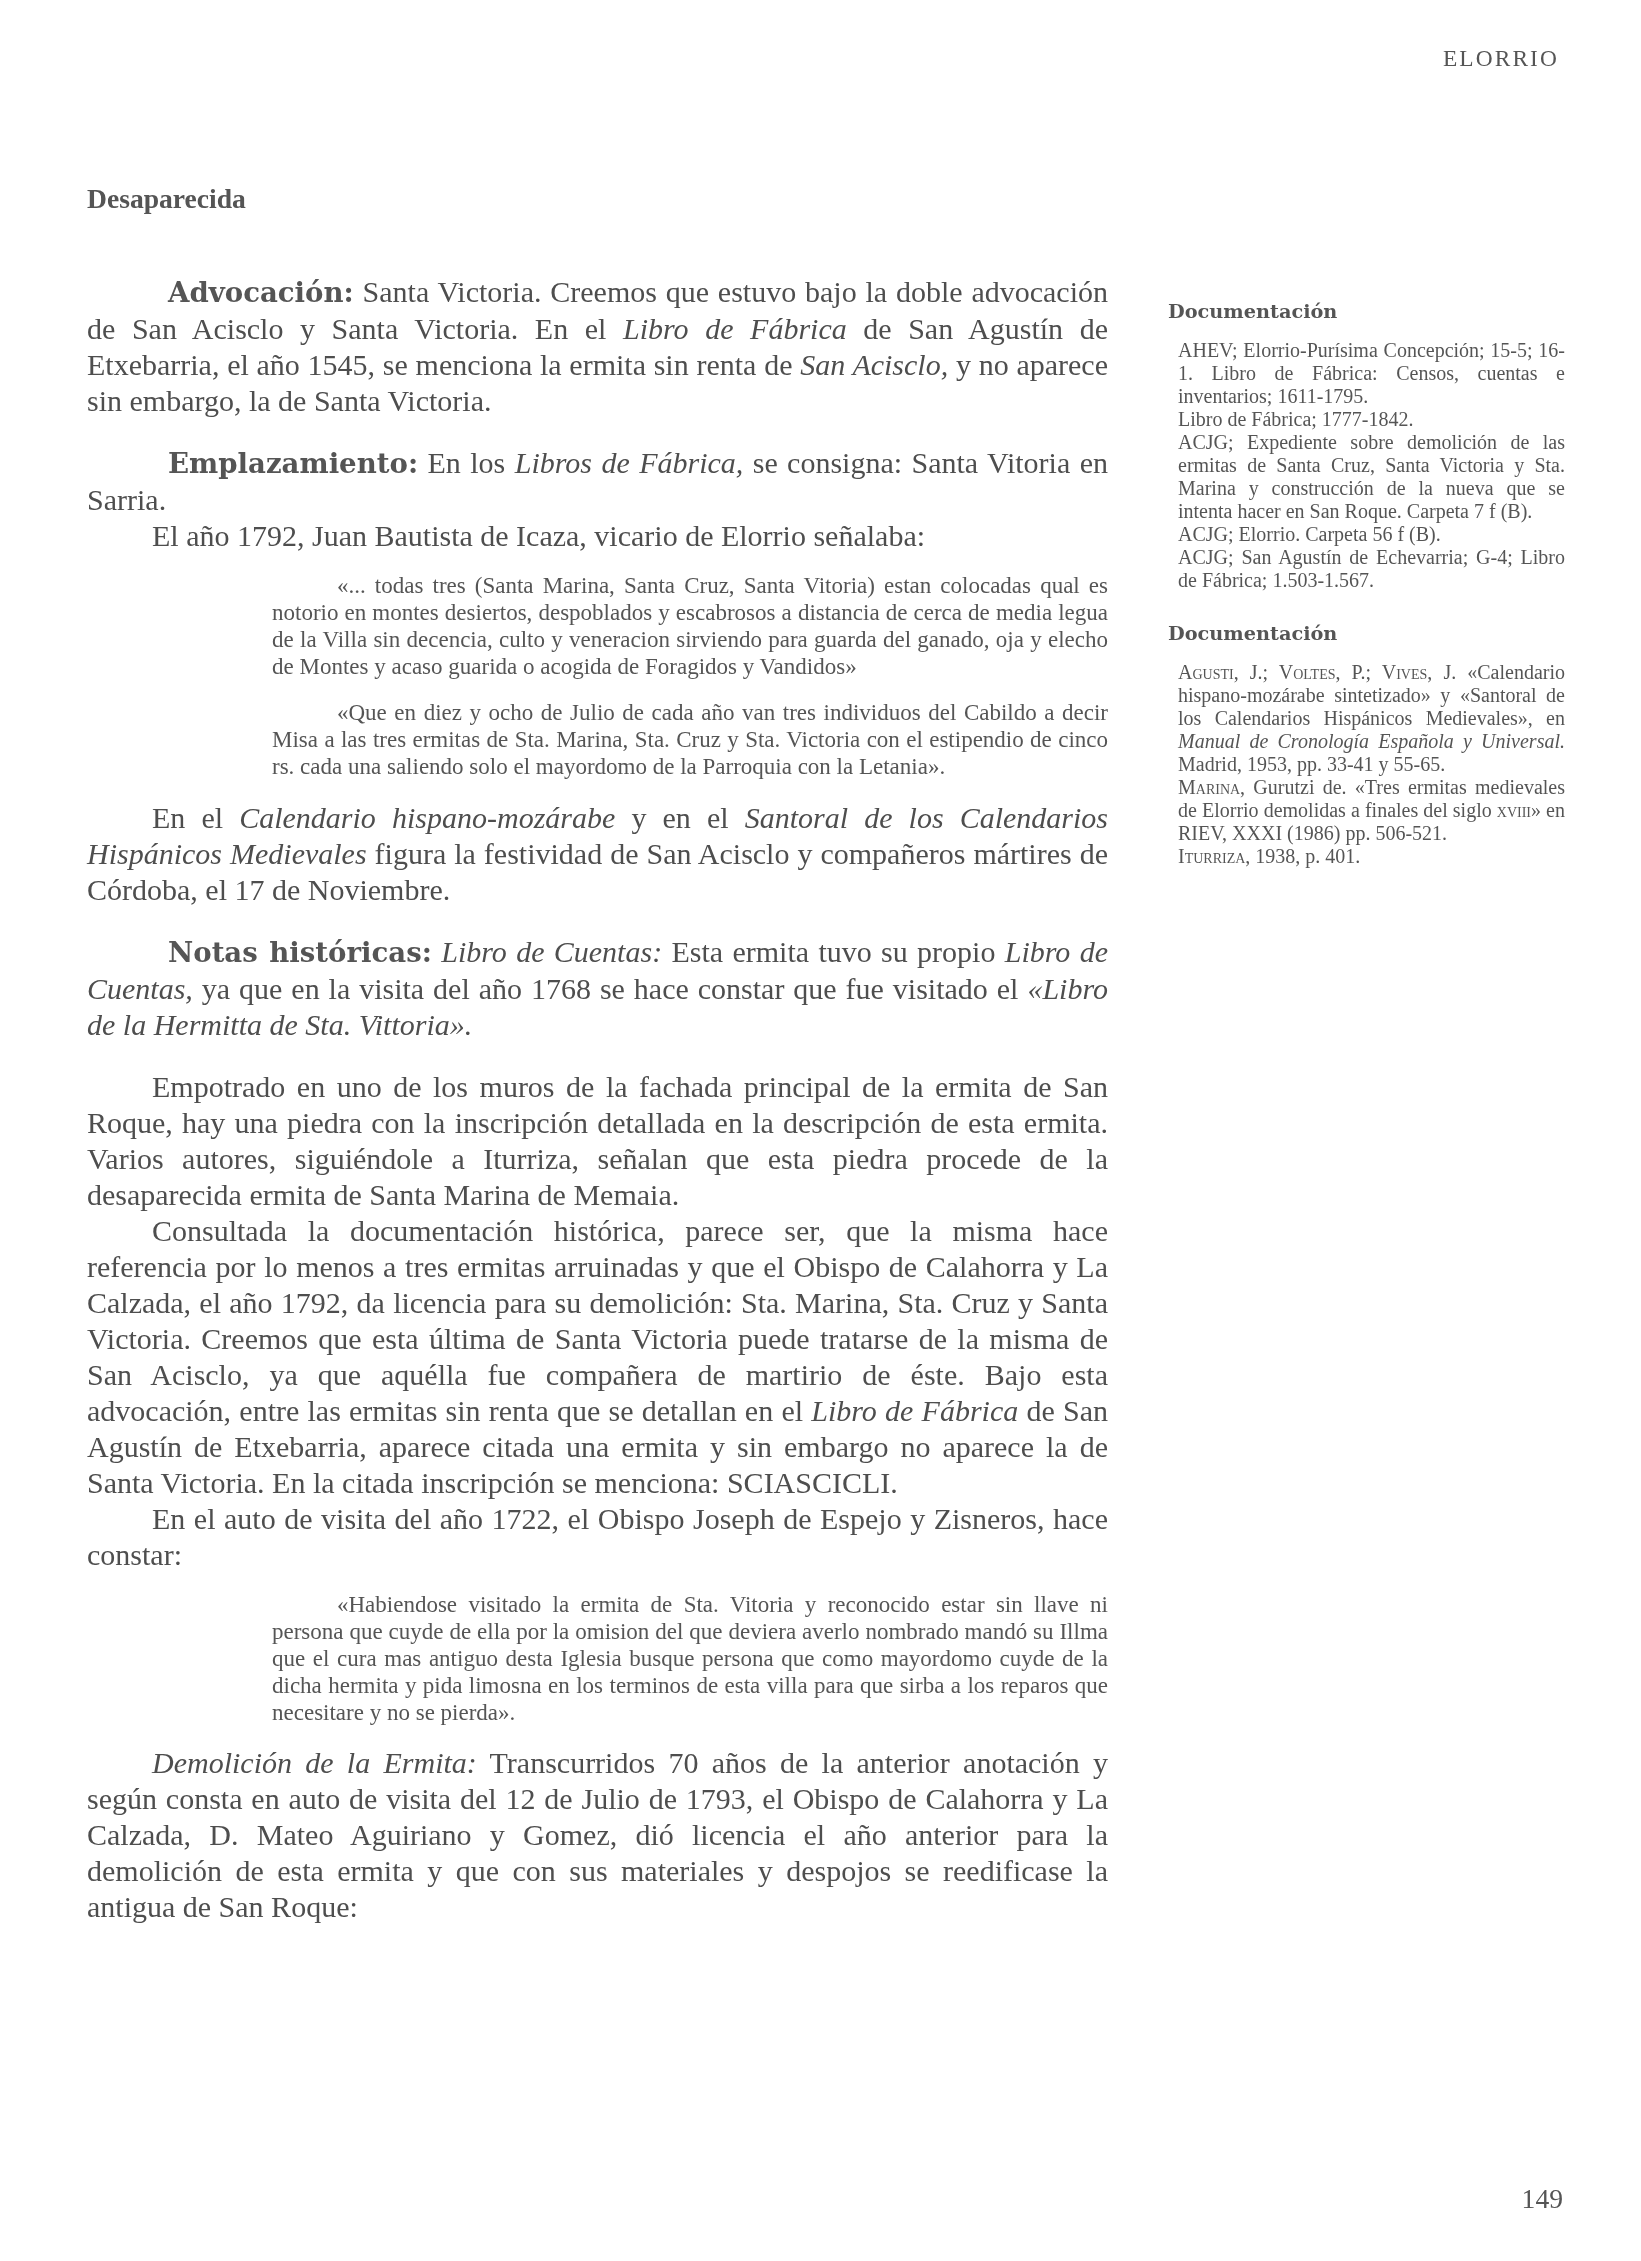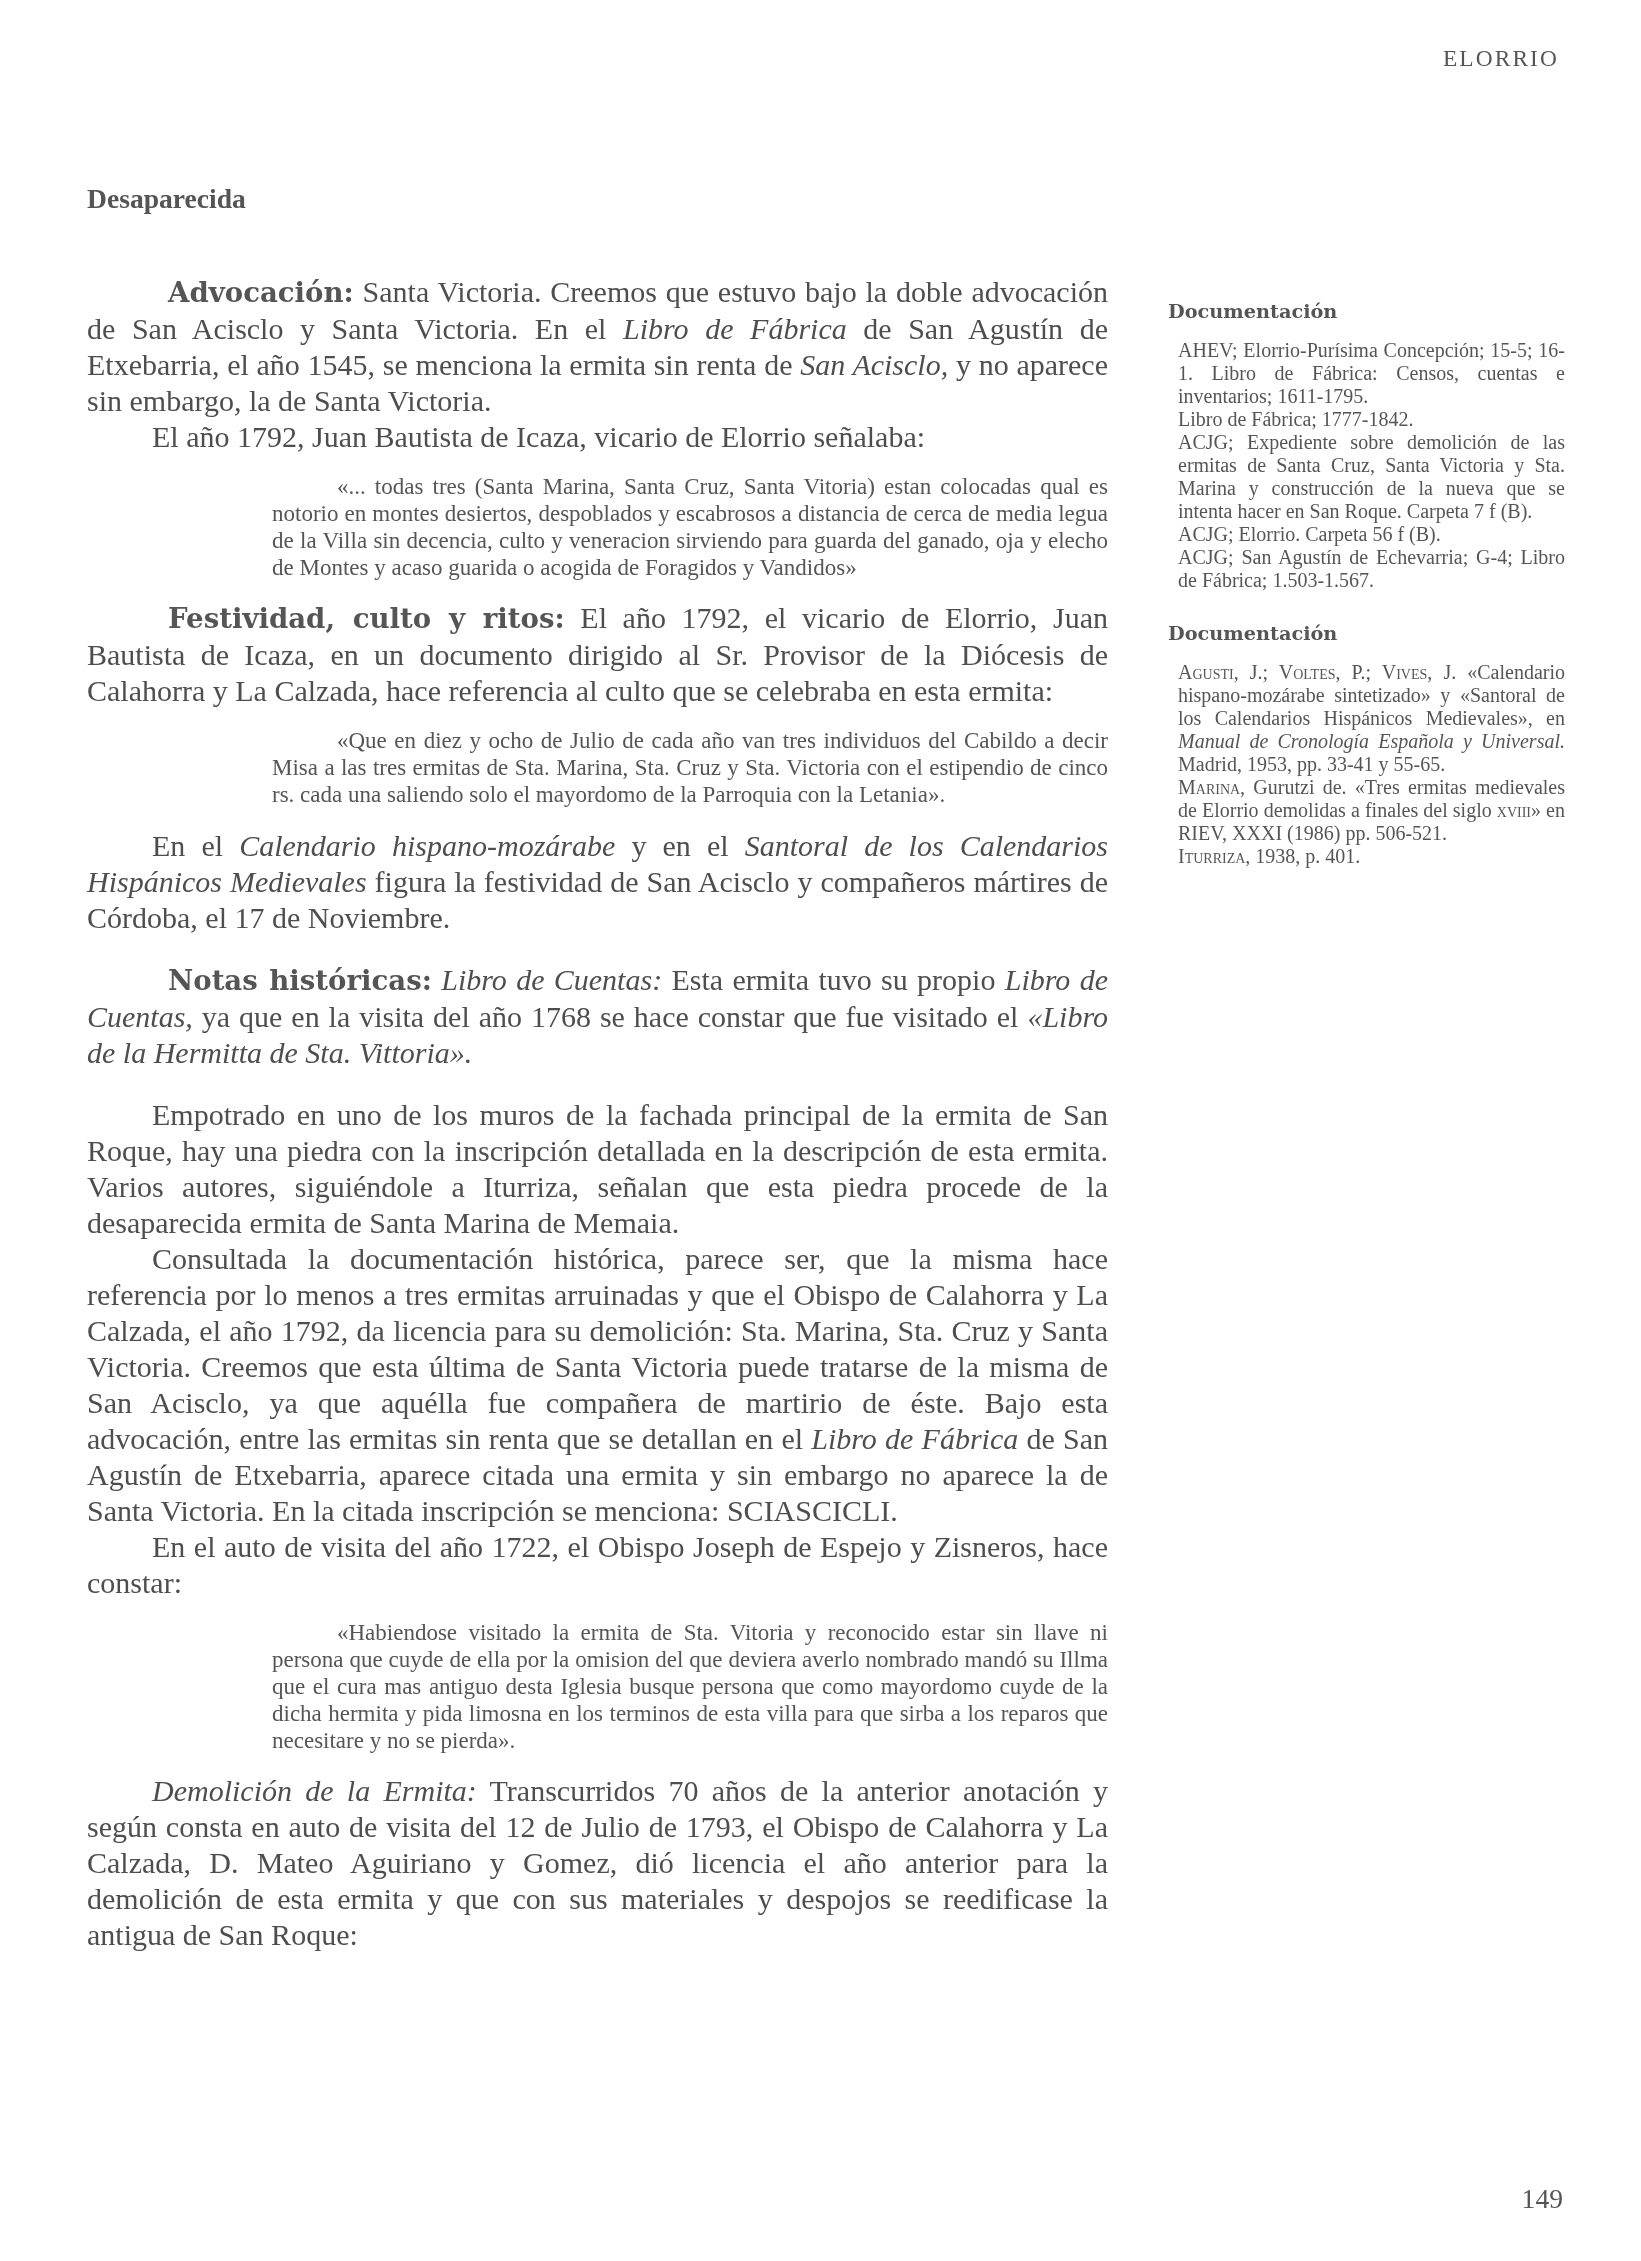--- a/index.html
+++ b/index.html
@@ -52,24 +52,24 @@
 
 <div class="running-head">ELORRIO</div>
 
 <div class="title-block">
   <p class="subtitle">Desaparecida</p>
 </div>
 
 <div class="main">
   <p><span class="lbl">Advocación:</span><span> Santa Victoria. Creemos que estuvo bajo la doble advo­cación de San Acisclo y Santa Victoria. En el </span><i>Libro de Fábrica</i><span> de San Agustín de Etxebarria, el año 1545, se menciona la ermita sin renta de </span><i>San Acisclo,</i><span> y no aparece sin embargo, la de Santa Victoria.</span></p>
 
+  <p class="gap"><span class="lbl">Emplazamiento:</span><span> En los </span><i>Libros de Fábrica,</i><span> se consigna: Santa Vitoria en Sarria.</span></p>
   <p>El año 1792, Juan Bautista de Icaza, vicario de Elorrio señalaba:</p>
   <div class="quote">«... todas tres (Santa Marina, Santa Cruz, Santa Vitoria) estan colo­cadas qual es notorio en montes desiertos, despoblados y escabrosos a dis­tancia de cerca de media legua de la Villa sin decencia, culto y veneracion sirviendo para guarda del ganado, oja y elecho de Montes y acaso guarida o acogida de Foragidos y Vandidos»</div>
 
-  <p><span class="lbl">Festividad, culto y ritos:</span><span> El año 1792, el vicario de Elorrio, Juan Bautista de Icaza, en un documento dirigido al Sr. Provisor de la Diócesis de Calahorra y La Calzada, hace referencia al culto que se celebraba en esta ermita:</span></p>
   <div class="quote">«Que en diez y ocho de Julio de cada año van tres individuos del Cabildo a decir Misa a las tres ermitas de Sta. Marina, Sta. Cruz y Sta. Victoria con el estipendio de cinco rs. cada una saliendo solo el mayordo­mo de la Parroquia con la Letania».</div>
   <p><span>En el </span><i>Calendario hispano-mozárabe</i><span> y en el </span><i>Santoral de los Calendarios Hispáni­cos Medievales</i><span> figura la festividad de San Acisclo y compañeros mártires de Córdoba, el 17 de Noviembre.</span></p>
 
   <p class="gap"><span class="lbl">Notas históricas:</span><i> Libro de Cuentas:</i><span> Esta ermita tuvo su propio </span><i>Libro de Cuentas,</i><span> ya que en la visita del año 1768 se hace constar que fue visitado el </span><i>«Libro de la Hermitta de Sta. Vittoria».</i></p>
   <p class="gap">Empotrado en uno de los muros de la fachada principal de la ermita de San Roque, hay una piedra con la inscripción detallada en la descripción de esta ermita. Varios autores, siguiéndole a Iturriza, señalan que esta piedra procede de la desaparecida ermita de Santa Marina de Memaia.</p>
   <p><span>Consultada la documentación histórica, parece ser, que la misma hace referencia por lo menos a tres ermitas arruinadas y que el Obispo de Calaho­rra y La Calzada, el año 1792, da licencia para su demolición: Sta. Marina, Sta. Cruz y Santa Victoria. Creemos que esta última de Santa Victoria pue­de tratarse de la misma de San Acisclo, ya que aquélla fue compañera de martirio de éste. Bajo esta advocación, entre las ermitas sin renta que se deta­llan en el </span><i>Libro de Fábrica</i><span> de San Agustín de Etxebarria, aparece citada una ermita y sin embargo no aparece la de Santa Victoria. En la citada inscrip­ción se menciona: SCIASCICLI.</span></p>
   <p>En el auto de visita del año 1722, el Obispo Joseph de Espejo y Zisneros, hace constar:</p>
   <div class="quote">«Habiendose visitado la ermita de Sta. Vitoria y reconocido estar sin llave ni persona que cuyde de ella por la omision del que deviera averlo nombrado mandó su Illma que el cura mas antiguo desta Iglesia busque persona que como mayordomo cuyde de la dicha hermita y pida limosna en los terminos de esta villa para que sirba a los reparos que necesitare y no se pierda».</div>
 
   <p><i>Demolición de la Ermita:</i><span> Transcurridos 70 años de la anterior anotación y según consta en auto de visita del 12 de Julio de 1793, el Obispo de Calaho­rra y La Calzada, D. Mateo Aguiriano y Gomez, dió licencia el año anterior para la demolición de esta ermita y que con sus materiales y despojos se reedi­ficase la antigua de San Roque:</span></p>

